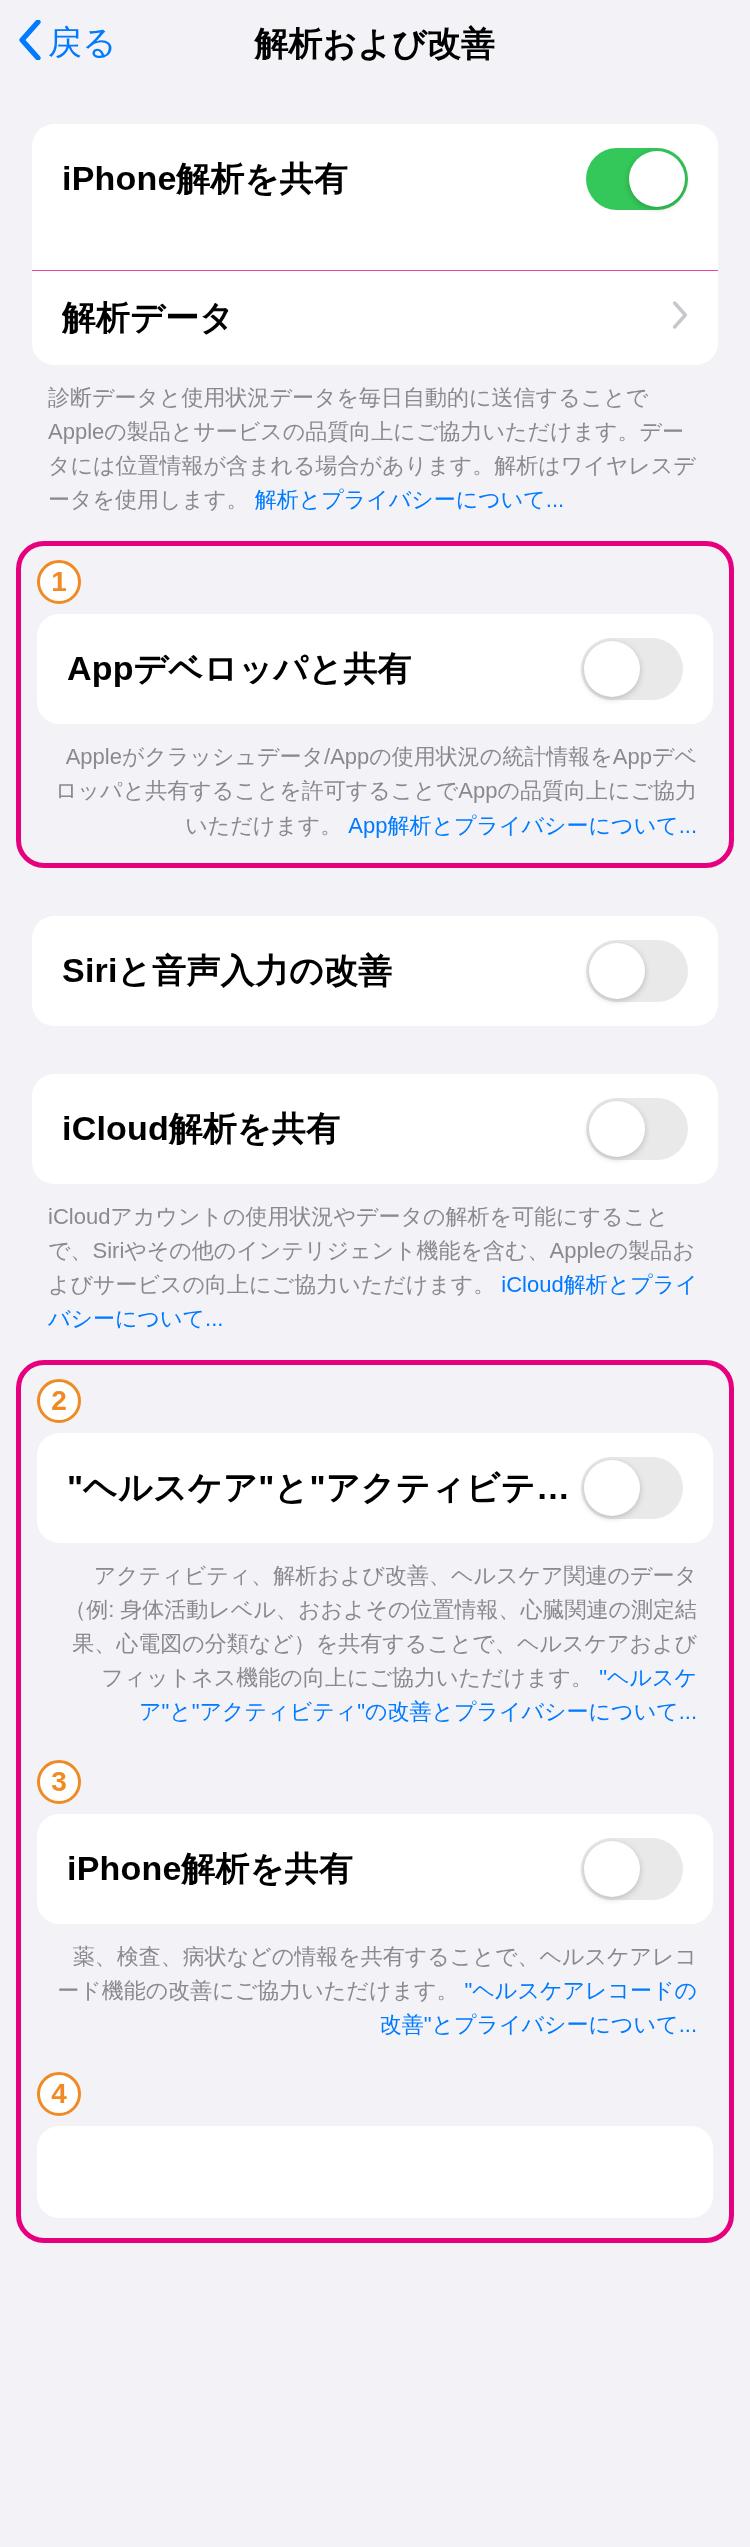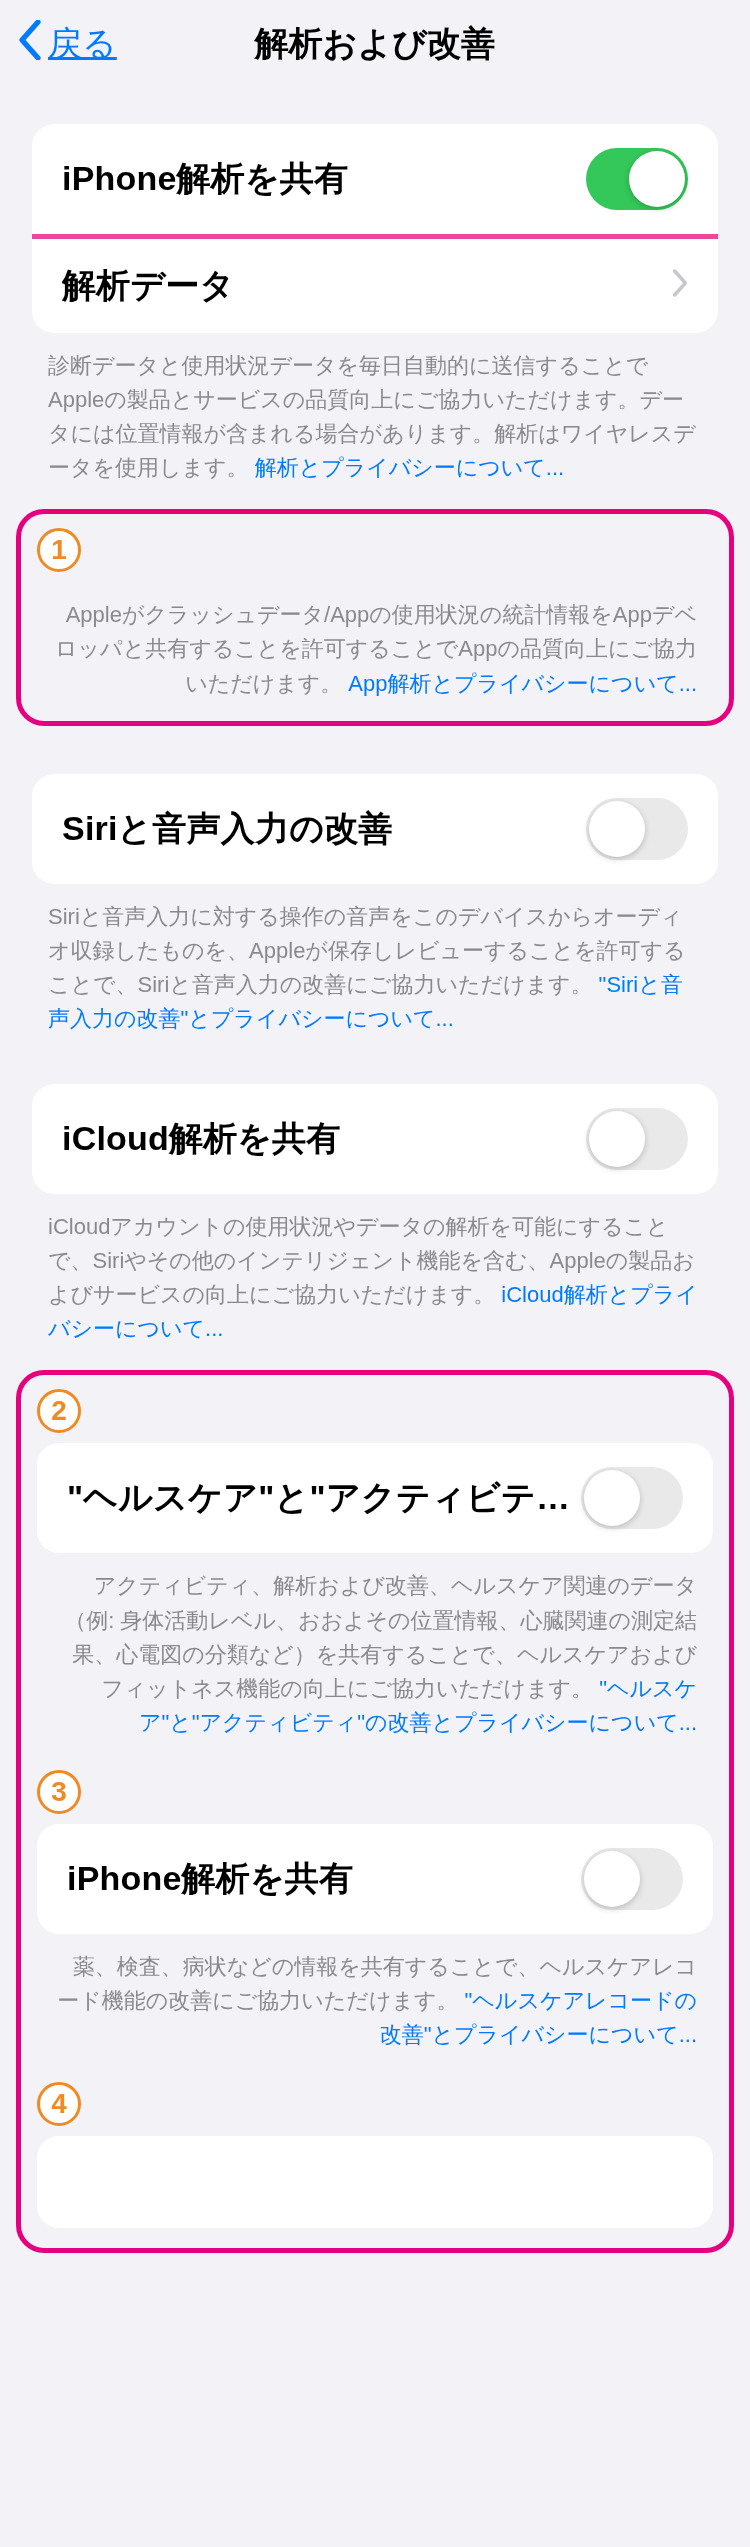--- a/index.html
+++ b/index.html
@@ -14,25 +14,23 @@
   
   .nav {
     height: 88px;
     display: flex;
     align-items: center;
     position: relative;
     background: #f2f2f7;
   }
   .nav-back {
     display: flex;
-    align-items: center;
     color: #007aff;
     padding-left: 18px;
     font-size: 34px;
-    text-decoration: underline;
   }
   .nav-back svg { width: 24px; height: 40px; margin-right: 6px; }
   .nav-title {
     position: absolute;
     left: 0; right: 0;
     text-align: center;
     font-weight: 600;
     font-size: 34px;
     pointer-events: none;
   }
@@ -46,21 +44,21 @@
     overflow: hidden;
   }
 
   .row {
     display: flex;
     align-items: center;
     padding: 24px 30px;
     min-height: 92px;
     font-weight: bold;
   }
-  .row + .row { border-top: 5px solid #ec4899; }
+  .row + .row { border-top: 1px solid #ec4899; margin-top: 36px; }
   .row-label { flex: 1; font-size: 34px; letter-spacing: 0.2px; white-space: nowrap; overflow: hidden; text-overflow: ellipsis; }
   .row-chevron { color: #c7c7cc; }
   .row-chevron svg { width: 16px; height: 28px; }
 
   .toggle {
     width: 102px; height: 62px;
     border-radius: 31px;
     position: relative;
     flex-shrink: 0;
   }
@@ -143,39 +141,43 @@
     </div>
   </div>
   <div class="footer">
     <span>診断データと使用状況データを毎日自動的に送信することでAppleの製品とサービスの品質向上にご協力いただけます。データには位置情報が含まれる場合があります。解析はワイヤレスデータを使用します。</span>
     <span class="link">解析とプライバシーについて...</span>
   </div>
 </div>
 
 <div class="callout">
   <div class="badge">1</div>
+  <div class="card">
+    <div class="row">
+      <div class="row-label">Appデベロッパと共有</div>
+      <div class="toggle off">
+          <div class="knob"></div>
+        </div>
+    </div>
+  </div>
   <div class="footer">
     <span>Appleがクラッシュデータ/Appの使用状況の統計情報をAppデベロッパと共有することを許可することでAppの品質向上にご協力いただけます。</span>
     <span class="link">App解析とプライバシーについて...</span>
   </div>
 </div>
 
 <div class="group">
   <div class="card">
     <div class="row">
       <div class="row-label">Siriと音声入力の改善</div>
       <div class="toggle off">
           <div class="knob"></div>
         </div>
     </div>
   </div>
-  <div class="footer">
-    <span>Siriと音声入力に対する操作の音声をこのデバイスからオーディオ収録したものを、Appleが保存しレビューすることを許可することで、Siriと音声入力の改善にご協力いただけます。</span>
-    <span class="link">"Siriと音声入力の改善"とプライバシーについて...</span>
-  </div>
 </div>
 
 <div class="group">
   <div class="card">
     <div class="row">
       <div class="row-label">iCloud解析を共有</div>
       <div class="toggle off">
           <div class="knob"></div>
         </div>
     </div>

